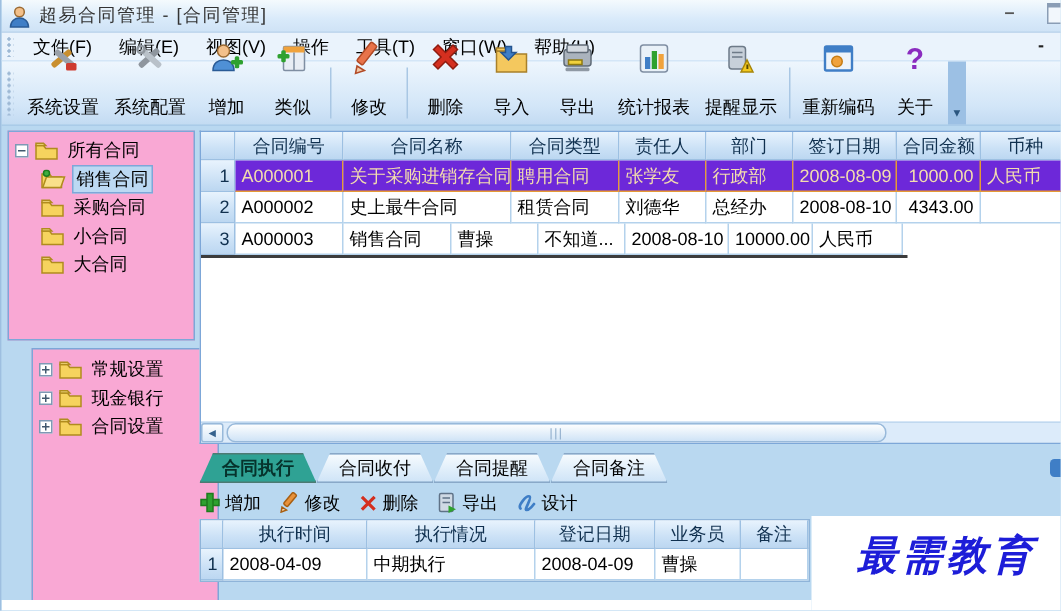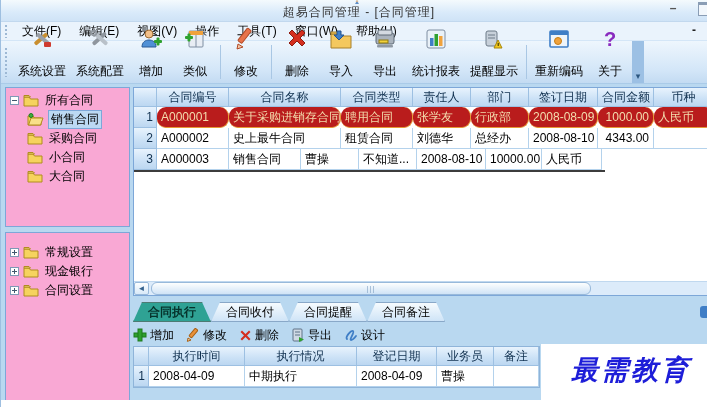--- a/index.html
+++ b/index.html
@@ -3,21 +3,21 @@
 <meta charset="utf-8">
 <style>
   * { margin:0; padding:0; box-sizing:border-box; }
   html,body { width:707px; height:407px; overflow:hidden; }
   body { font-family:"Liberation Sans","DejaVu Sans",sans-serif; font-size:12px; color:#000; background:#fff; }
   .window { position:absolute; left:0; top:0; width:707px; height:407px; background:#b9d8f0; border-left:1px solid #9ebfe0; overflow:hidden; }
 
   
   .titlebar { position:absolute; left:0; top:0; width:707px; height:22px;
     background:linear-gradient(#f4fafd,#d9eafa 60%,#cfe3f6); display:flex; align-items:center; padding-left:4px;
-    border-bottom:1px solid #c2d8ee; color:#333;flex-direction:column; }
+    border-bottom:1px solid #c2d8ee; color:#333; }
   .titlebar .title { margin-left:5px; letter-spacing:1px; }
   .win-btns { position:absolute; right:0; top:2px; display:flex; gap:12px; }
   .win-btn { width:26px; height:16px; color:#555; font-weight:bold; text-align:center; line-height:13px; }
   .win-btn.restore { width:18px; height:14px; border:1px solid #8a9db5; border-top:3px solid #8a9db5; background:#f2f7fc; margin-right:-8px; }
 
   
   .menubar { position:absolute; left:0; top:22px; width:707px; height:19px; background:#eaf3fc;
     display:flex; align-items:center; border-bottom:1px solid #d4e6f7; }
   .grip { width:5px; height:14px; margin:0 4px 0 3px;
     background-image:radial-gradient(circle,#9db8d4 1px,transparent 1.2px); background-size:4px 4px; }
@@ -33,21 +33,21 @@
   .tbtn .ticon { height:24px; display:flex; align-items:center; justify-content:center; }
   .tbtn .tlabel { margin-top:12px; white-space:nowrap; }
   .tsep { width:1px; background:#a9c7e4; margin:4px 3px; }
   .toverflow { width:12px; background:#9cc0e4; display:flex; align-items:flex-end; justify-content:center;
     color:#2b567f; font-size:9px; padding-bottom:2px; }
 
   
   .content { position:absolute; left:0; top:84px; width:707px; height:323px; background:#b9d8f0; }
   .panel { position:absolute; background:#f9a8d4; border:1px solid #7da7d8; }
   .tree-top { left:4px; top:3px; width:125px; height:140px; padding:3px 0; }
-  .tree-bottom { left:4px; top:148px; width:125px; height:172px; padding:10px 0; }
+  .tree-bottom { left:20px; top:148px; width:125px; height:172px; padding:4px 0; }
   .tree-row { display:flex; align-items:center; height:19px; padding-left:4px; white-space:nowrap; }
   .tree-row.child { padding-left:17px; }
   .tree-row .lbl { margin-left:4px; padding:0 2px; }
   .tree-row.selected .lbl { background:#bcd9f3; border:1px solid #7da7d8; }
   .pmbox { width:9px; height:9px; border:1px solid #7e99b5; background:#fff; position:relative; flex:none; }
   .pmbox::before, .pmbox.plus::after { content:""; position:absolute; background:#41586e; }
   .pmbox::before { left:1px; right:1px; top:3px; height:1px; }
   .pmbox.plus::after { top:1px; bottom:1px; left:3px; width:1px; }
   .folder { flex:none; margin-left:4px; }
 
@@ -57,21 +57,21 @@
   .trow { display:flex; height:21px; line-height:20px; }
   .trow.hdr { height:19px; line-height:18px; }
   .tcell { flex:none; border-right:1px solid #b4d2ec; border-bottom:1px solid #b4d2ec; padding:0 4px;
     overflow:hidden; white-space:nowrap; }
   .hdr .tcell, .numcell { background:linear-gradient(#e8f3fd,#cbe1f6 60%,#bcd7f1); border-right:1px solid #9dc0e2;
     border-bottom:1px solid #9dc0e2; text-align:center; color:#10304f; }
   .numcell { flex:none; text-align:right; padding:0 3px; }
   .c0{width:23px;} .c1{width:72px;} .c2{width:112px;} .c3{width:72px;} .c4{width:58px;}
   .c5{width:58px;} .c6{width:69px;} .c7{width:56px;} .c8{width:60px;}
   .num { text-align:right; }
-  .trow.sel .tcell { background:#b91c1c; color:#f3ddae; border-right-color:#e69a35; border-bottom-color:#e69a35;border-radius:9px; }
+  .trow.sel .tcell { background:#6d28d9; color:#f3ddae; border-right-color:#e69a35; border-bottom-color:#e69a35; }
   .trow.sel .numcell { background:linear-gradient(#e8f3fd,#bcd7f1); color:#10304f; }
   .endline { height:2px; background:#3c3c3c; width:471px; }
 
   
   .hscroll { position:absolute; left:0; bottom:0; width:100%; height:14px; background:#dcebfa; border-top:1px solid #c0d8ef; display:flex; }
   .harrow { width:15px; height:13px; background:linear-gradient(#fdfefe,#d8e9f9); border:1px solid #98b9da; border-radius:2px;
     color:#35628e; font-size:8px; text-align:center; line-height:12px; }
   .hthumb { margin-left:2px; width:440px; height:13px; background:linear-gradient(#fdfefe,#cfe3f6); border:1px solid #98b9da; border-radius:6px;
     display:flex; align-items:center; justify-content:center; color:#8aa9c8; font-size:8px; letter-spacing:1px; }
 

